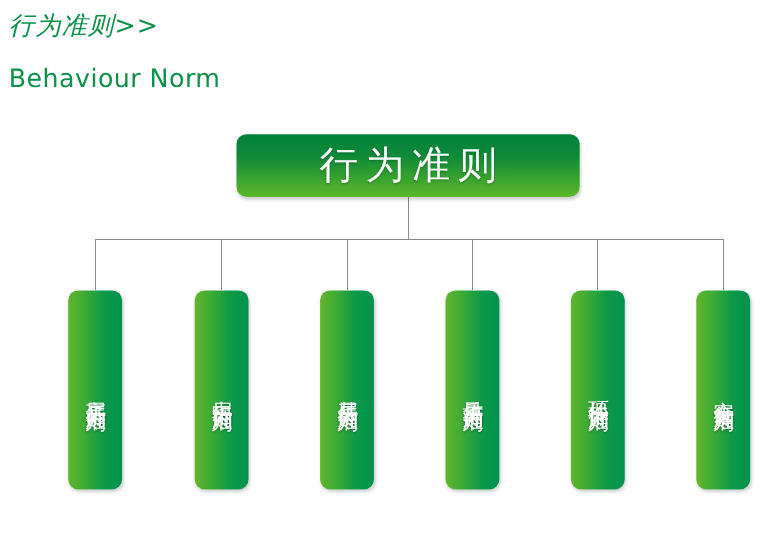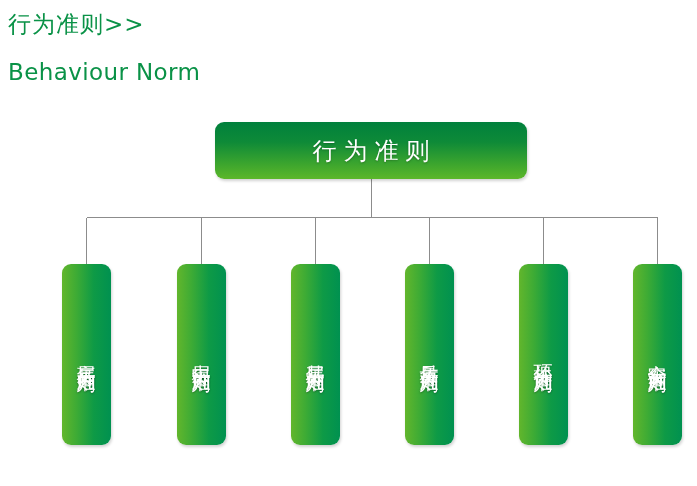--- a/index.html
+++ b/index.html
@@ -21,20 +21,21 @@
     left: 8px;
     top: 8px;
     width: 500px;
   }
   .header-line-cn {
     color: #0a9247;
     font-size: 23px;
     line-height: 32px;
     letter-spacing: 1px;
     white-space: nowrap;
+    font-style: italic;
   }
   .header-line-en {
     color: #0a9247;
     font-size: 23px;
     line-height: 32px;
     letter-spacing: 0.4px;
     white-space: nowrap;
     margin-top: 16px;
   }
 
@@ -66,21 +67,21 @@
     height: 57px;
     border-radius: 9px;
     background: linear-gradient(to bottom, #00803c 0%, #0e8a38 35%, #3aa42e 72%, #5cb72a 100%);
     box-shadow: 1px 2px 3px rgba(0,0,0,0.18);
     display: flex;
     align-items: center;
     justify-content: center;
   }
   #root-node .node-label {
     color: #ffffff;
-    font-size: 24px;
+    font-size: 35px;
     letter-spacing: 7px;
     text-indent: 7px;
     text-shadow: 0 1px 2px rgba(0,0,0,0.25);
     white-space: nowrap;
   }
 
   
   .child-node {
     position: absolute;
     top: 264px;

